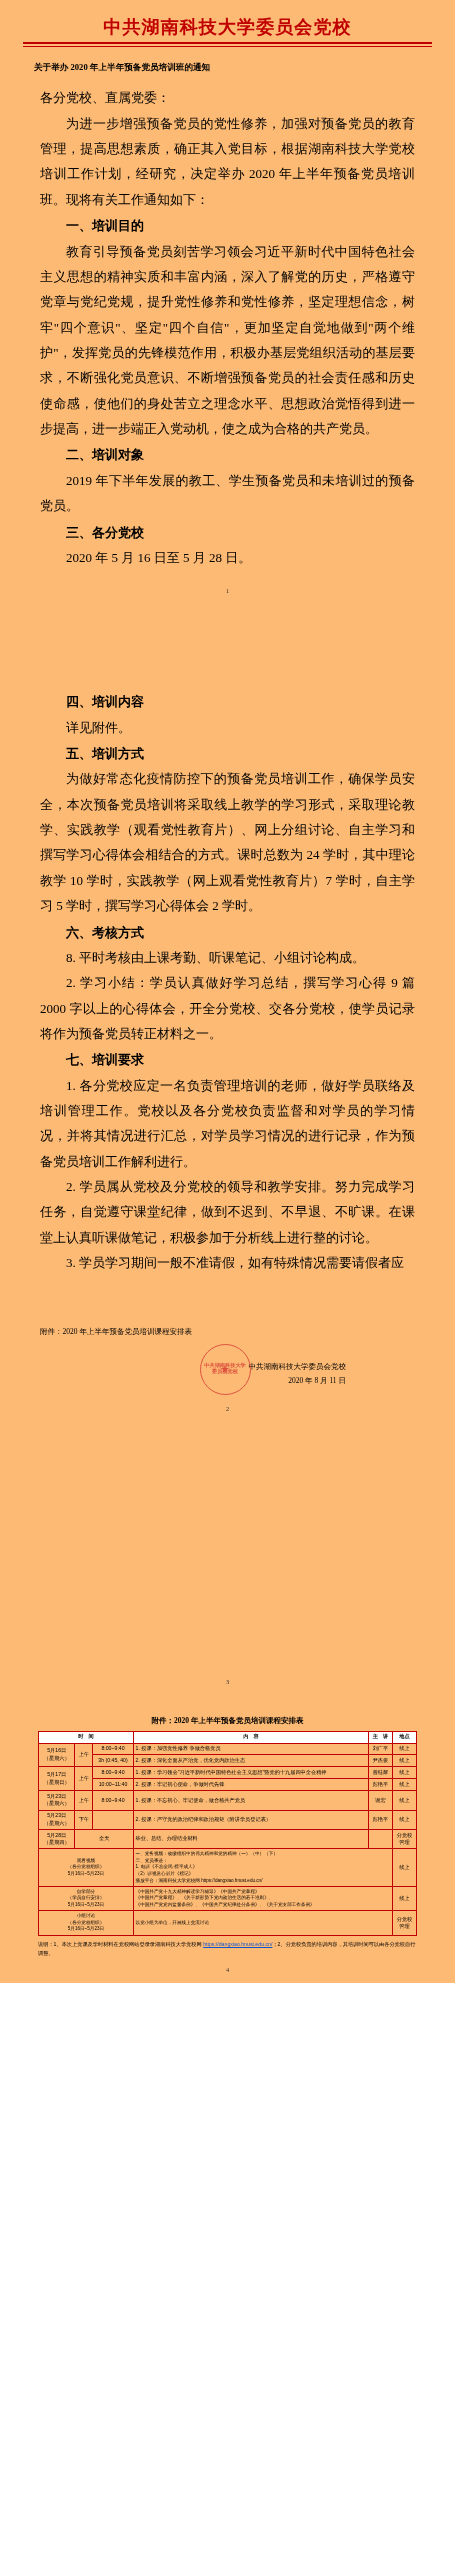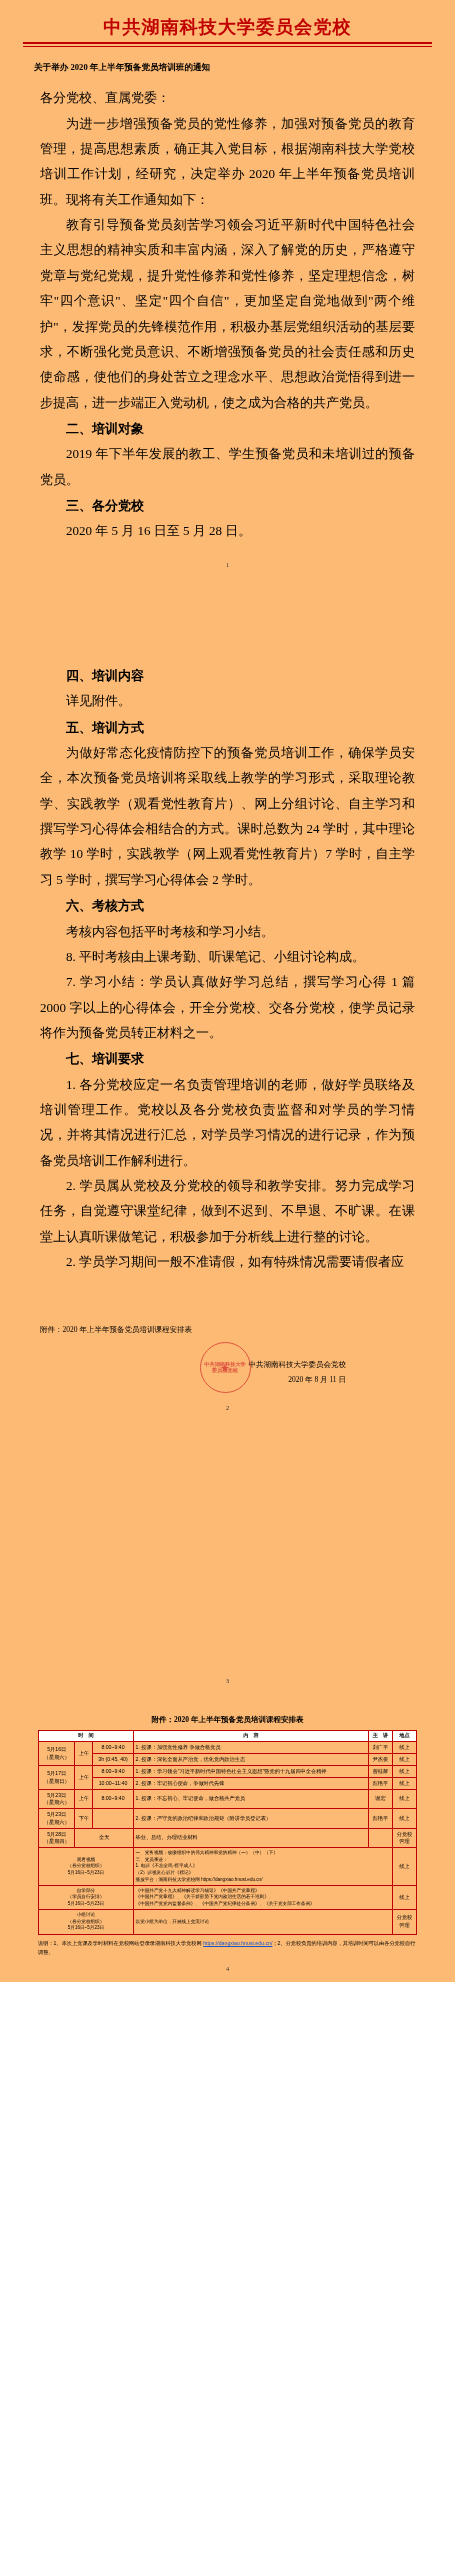--- a/index.html
+++ b/index.html
@@ -89,20 +89,21 @@
   <div class="header-title">中共湖南科技大学委员会党校</div>
   <div class="header-rule"></div>
   <div class="header-rule2"></div>
 
   <div class="doc-title">关于举办 2020 年上半年预备党员培训班的通知</div>
 
   <div class="body-wrap">
     <div>各分党校、直属党委：</div>
     <div class="ind">为进一步增强预备党员的党性修养，加强对预备党员的教育管理，提高思想素质，确正其入党目标，根据湖南科技大学党校培训工作计划，经研究，决定举办 2020 年上半年预备党员培训班。现将有关工作通知如下：</div>
 
+    <div class="sec">一、培训目的</div>
     <div class="ind">教育引导预备党员刻苦学习领会习近平新时代中国特色社会主义思想的精神实质和丰富内涵，深入了解党的历史，严格遵守党章与党纪党规，提升党性修养和党性修养，坚定理想信念，树牢"四个意识"、坚定"四个自信"，更加坚定自觉地做到"两个维护"，发挥党员的先锋模范作用，积极办基层党组织活动的基层要求，不断强化党员意识、不断增强预备党员的社会责任感和历史使命感，使他们的身处苦立之理念水平、思想政治觉悟得到进一步提高，进一步端正入党动机，使之成为合格的共产党员。</div>
 
     <div class="sec">二、培训对象</div>
     <div class="ind">2019 年下半年发展的教工、学生预备党员和未培训过的预备党员。</div>
 
     <div class="sec">三、各分党校</div>
     <div class="ind">2020 年 5 月 16 日至 5 月 28 日。</div>
   </div>
 
   <div class="pagenum">1</div>
@@ -112,28 +113,27 @@
   <div class="spacer-lg"></div>
 
   <div class="body-wrap">
     <div class="sec">四、培训内容</div>
     <div class="ind">详见附件。</div>
 
     <div class="sec">五、培训方式</div>
     <div class="ind">为做好常态化疫情防控下的预备党员培训工作，确保学员安全，本次预备党员培训将采取线上教学的学习形式，采取理论教学、实践教学（观看党性教育片）、网上分组讨论、自主学习和撰写学习心得体会相结合的方式。课时总数为 24 学时，其中理论教学 10 学时，实践教学（网上观看党性教育片）7 学时，自主学习 5 学时，撰写学习心得体会 2 学时。</div>
 
     <div class="sec">六、考核方式</div>
-    <div class="ind">考核内容包括平时考核和学习小结。</div>
     <div class="ind">8. 平时考核由上课考勤、听课笔记、小组讨论构成。</div>
-    <div class="ind">7. 学习小结：学员认真做好学习总结，撰写学习心得 1 篇 2000 字以上的心得体会，开全分党校、交各分党校，使学员记录将作为预备党员转正材料之一。</div>
+    <div class="ind">2. 学习小结：学员认真做好学习总结，撰写学习心得 9 篇 2000 字以上的心得体会，开全分党校、交各分党校，使学员记录将作为预备党员转正材料之一。</div>
 
     <div class="sec">七、培训要求</div>
     <div class="ind">1. 各分党校应定一名负责管理培训的老师，做好学员联络及培训管理工作。党校以及各分党校负责监督和对学员的学习情况，并将其情况进行汇总，对学员学习情况的进行记录，作为预备党员培训工作解利进行。</div>
     <div class="ind">2. 学员属从党校及分党校的领导和教学安排。努力完成学习任务，自觉遵守课堂纪律，做到不迟到、不早退、不旷课。在课堂上认真听课做笔记，积极参加于分析线上进行整的讨论。</div>
-    <div class="ind">2. 学员学习期间一般不准请假，如有特殊情况需要请假者应</div>
+    <div class="ind">3. 学员学习期间一般不准请假，如有特殊情况需要请假者应</div>
   </div>
 
   <div class="spacer-md"></div>
 
 
   <div class="attach">附件：2020 年上半年预备党员培训课程安排表</div>
 
   <div class="sign">
     <div class="sign-line seal-wrap">
       <span class="seal">

